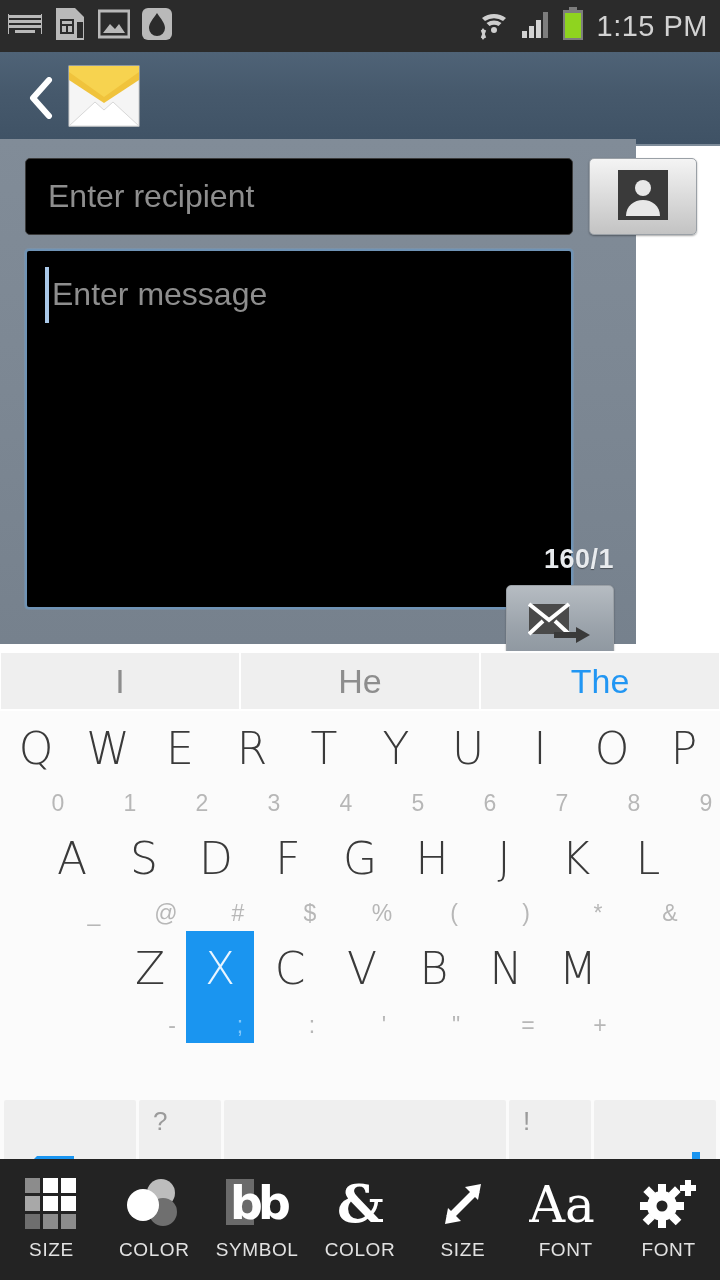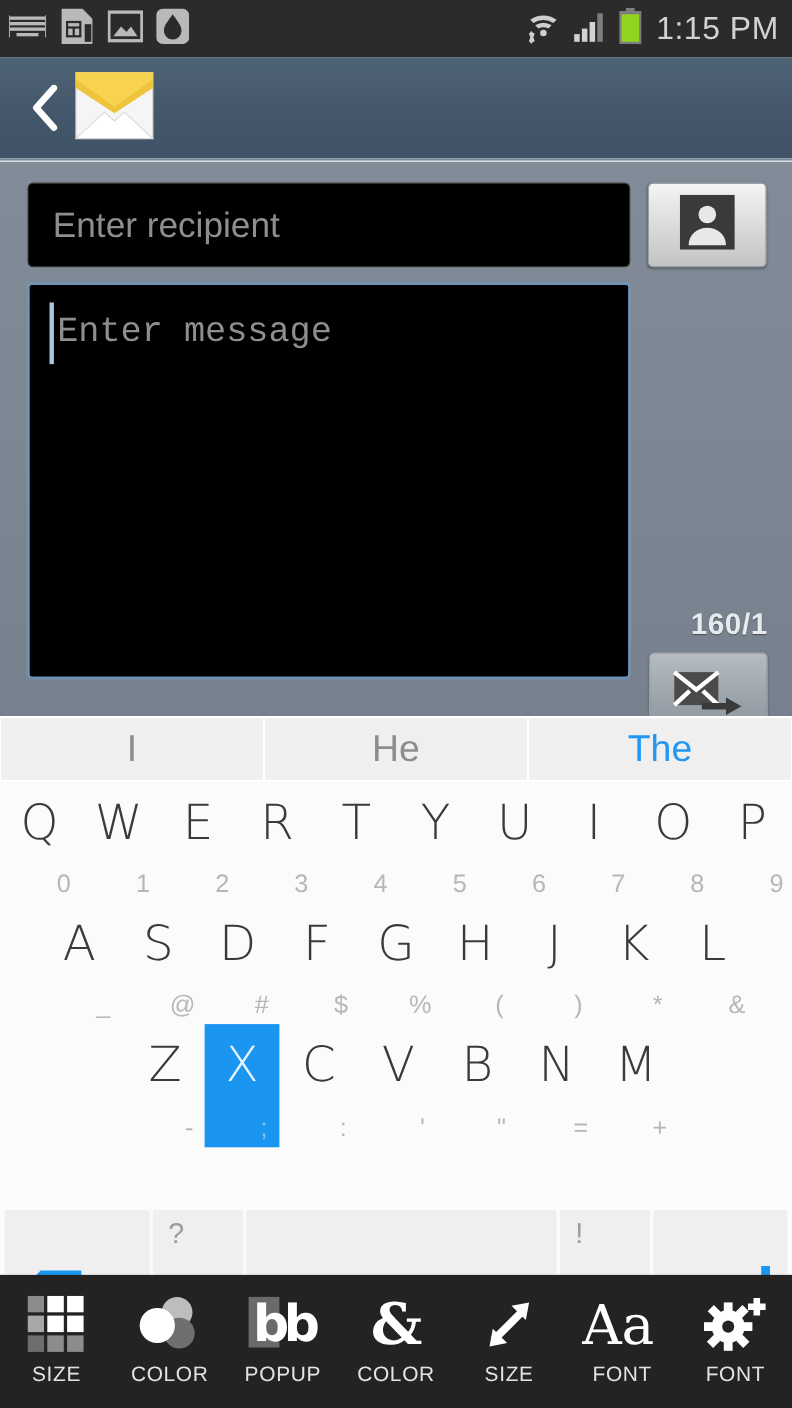--- a/index.html
+++ b/index.html
@@ -37,21 +37,21 @@
     width:52px; margin-left:14px; display:flex; align-items:center; justify-content:center;
   }
   .env-icon { margin-left:2px; }
   .ab-title {
     color:#f2f4f6; font-size:35px; font-weight:400; margin-left:22px; letter-spacing:0.2px;
     text-shadow:0 1px 2px rgba(0,0,0,.45);
   }
 
   
   .compose {
-    position:absolute; top:147px; left:0; width:720px; height:505px;
+    position:absolute; top:139px; left:0; width:636px; height:505px;
     background:linear-gradient(180deg,#818c98 0%,#7c8793 50%,#76818d 100%);
   }
   .recipient-row { position:absolute; top:19px; left:25px; width:672px; height:77px; display:flex; }
   .recipient-field {
     width:548px; height:77px; background:#000; border-radius:5px;
     border:1px solid #3a3a3a;
     display:flex; align-items:center; padding-left:22px;
   }
   .recipient-field .ph { color:#8e8e8e; font-size:32px; }
   .contacts-btn {
@@ -64,21 +64,21 @@
   .msg-field {
     position:absolute; top:110px; left:25px; width:548px; height:360px;
     background:#000; border:2px solid #6f93b5; border-radius:4px;
     padding:14px 0 0 18px;
     box-shadow:0 0 0 1px rgba(120,170,220,.25);
   }
   .msg-inner { display:flex; align-items:flex-start; }
   .caret {
     width:4px; height:56px; background:#a9c8e8; margin-top:2px; margin-right:3px; flex:0 0 auto;
   }
-  .msg-field .ph { color:#8e8e8e; font-size:32px; line-height:58px;font-family:Liberation Mono, monospace; }
+  .msg-field .ph { color:#8e8e8e; font-size:32px; line-height:58px; }
 
   .counter {
     position:absolute; top:405px; right:22px;
     color:#e8ebee; font-size:27px; letter-spacing:0.5px;
     text-shadow:0 1px 1px rgba(0,0,0,.4);
     font-weight:bold;
   }
   .side-btn {
     position:absolute; right:22px; width:108px; height:77px; border-radius:5px;
     display:flex; align-items:center; justify-content:center;
@@ -506,21 +506,21 @@
     </div>
 
     <div class="tb-item">
       <span class="tb-ic">
         <svg width="64" height="52" viewBox="0 0 64 52">
           <rect x="1" y="1" width="28" height="46" fill="#6a6a6a"></rect>
           <text x="5" y="41" font-family="DejaVu Sans, sans-serif" font-size="46" font-weight="700" fill="#ffffff">b</text>
           <text x="33" y="41" font-family="DejaVu Sans, sans-serif" font-size="46" font-weight="700" fill="#ffffff">b</text>
         </svg>
       </span>
-      <span class="tb-label">POPUP</span>
+      <span class="tb-label">SYMBOL</span>
     </div>
 
     <div class="tb-item">
       <span class="tb-ic">
         <svg width="50" height="52" viewBox="0 0 50 52">
           <text x="2" y="44" font-family="DejaVu Serif, serif" font-size="52" font-weight="700" fill="#ffffff">&amp;</text>
         </svg>
       </span>
       <span class="tb-label">COLOR</span>
     </div>

